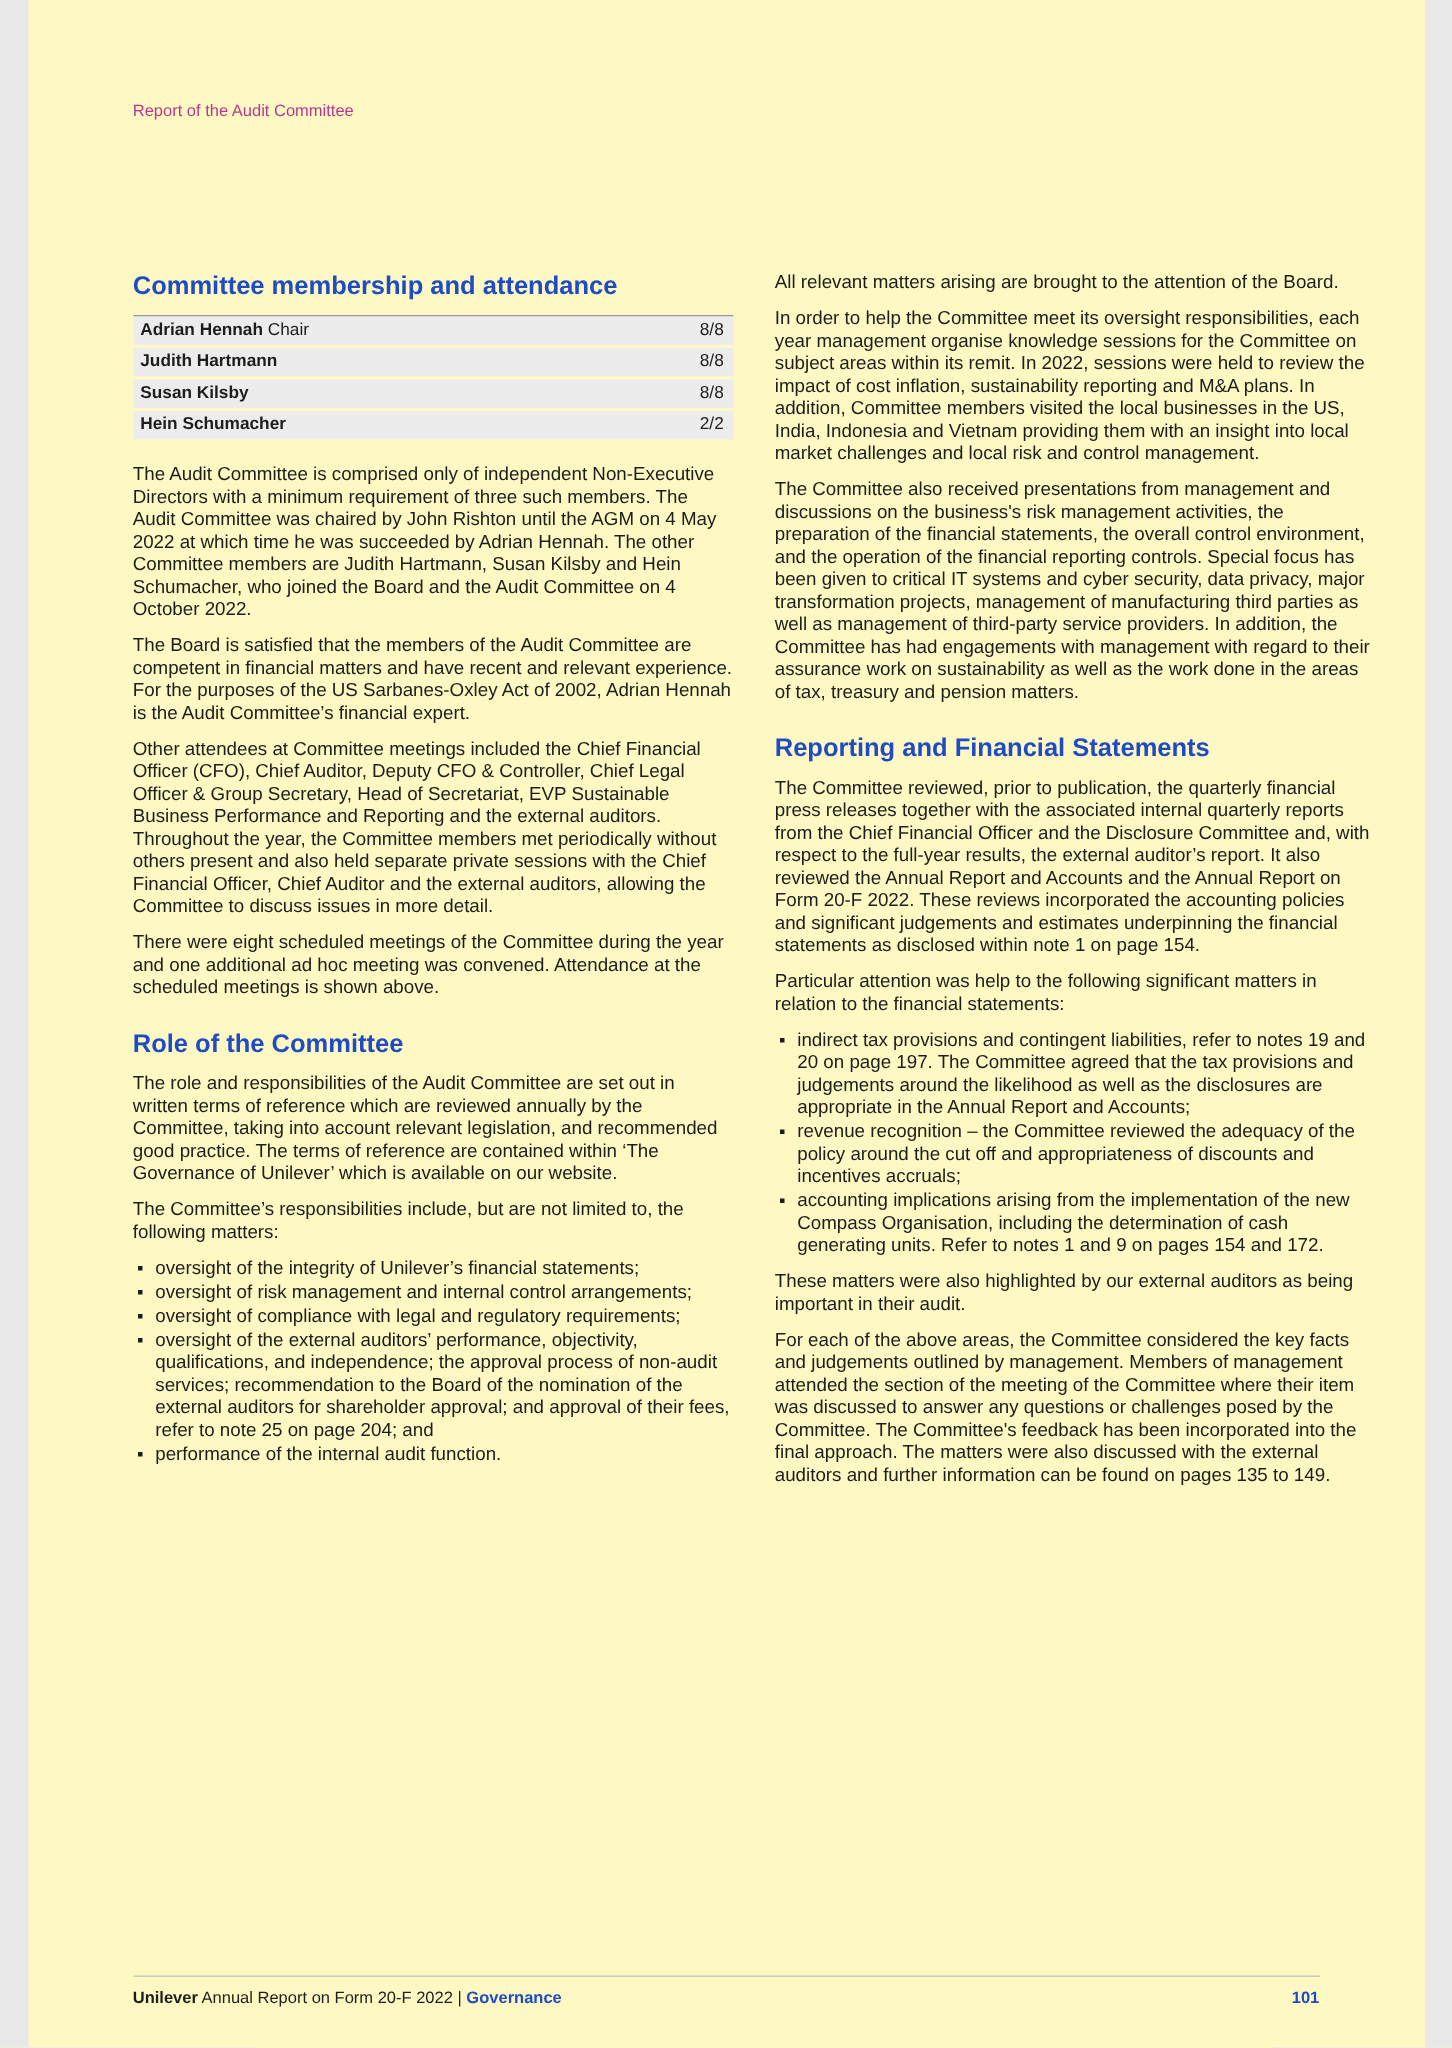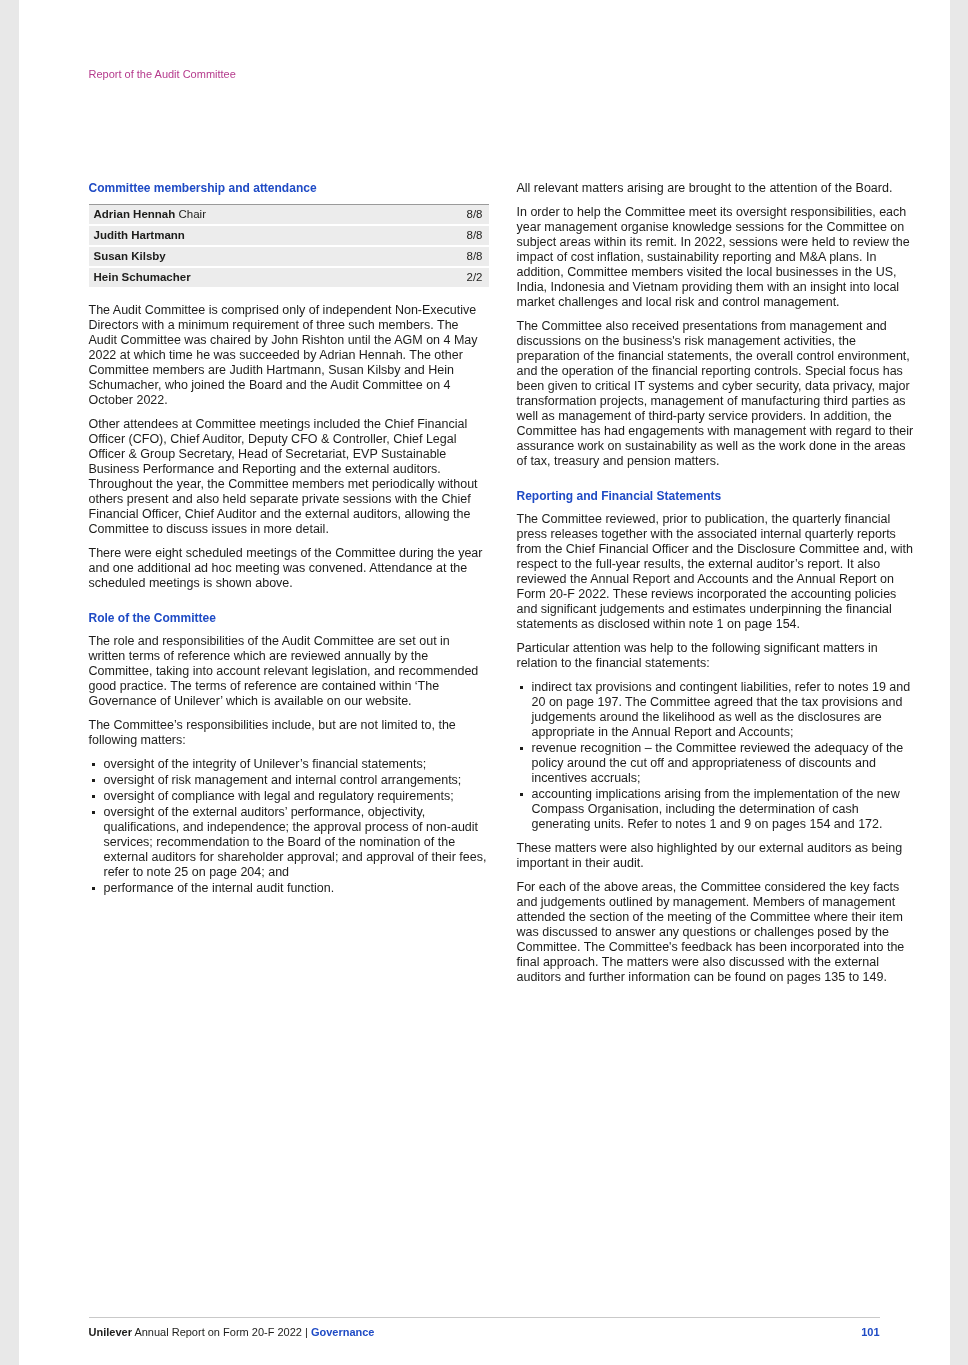--- a/index.html
+++ b/index.html
@@ -2,21 +2,21 @@
 <html style="--accent-blue: #1f4bc5; --header-magenta: #b53a8c; --table-row-bg: #ececec; --body-text: #1d1d1b;"><head>
 <meta charset="utf-8">
 <style>
   * { margin: 0; padding: 0; box-sizing: border-box; }
   html, body { background: #e8e8e8; }
   .page {
     position: relative;
     width: 931px;
     height: 1365px;
     margin: 0 auto;
-    background: #ffffff;
+    background: #fef9c3;
     font-family: "Liberation Sans", sans-serif;
     color: #1d1d1b;
     overflow: hidden;
     padding-left: 22px;
   }
   .running-header {
     position: absolute;
     top: 68px;
     left: 70px;
     font-size: 11px;
@@ -26,21 +26,21 @@
     position: absolute;
     top: 181px;
     left: 70px;
     display: flex;
     gap: 28px;
     align-items: flex-start;
   }
   .col { width: 400px; }
   h2.section-heading {
     color: var(--accent-blue, #1f4bc5);
-    font-size: 12px;
+    font-size: 17px;
     font-weight: bold;
     margin: 20px 0 9px 0;
   }
   .col > h2.section-heading:first-child { margin-top: 0; }
   p.para {
     font-size: 12.5px;
     line-height: 15px;
     margin: 0 0 9px 0;
   }
   
@@ -133,20 +133,21 @@
           <div class="name"><span>Susan Kilsby</span><span class="role"></span></div>
           <div class="val">8/8</div>
         </div>
         <div class="att-row">
           <div class="name"><span>Hein Schumacher</span><span class="role"></span></div>
           <div class="val">2/2</div>
         </div>
       </div>
 
       <p class="para">The Audit Committee is comprised only of independent Non-Executive Directors with a minimum requirement of three such members. The Audit Committee was chaired by John Rishton until the AGM on 4 May 2022 at which time he was succeeded by Adrian Hennah. The other Committee members are Judith Hartmann, Susan Kilsby and Hein Schumacher, who joined the Board and the Audit Committee on 4 October 2022.</p>
+      <p class="para">The Board is satisfied that the members of the Audit Committee are competent in financial matters and have recent and relevant experience. For the purposes of the US Sarbanes-Oxley Act of 2002, Adrian Hennah is the Audit Committee’s financial expert.</p>
       <p class="para">Other attendees at Committee meetings included the Chief Financial Officer (CFO), Chief Auditor, Deputy CFO &amp; Controller, Chief Legal Officer &amp; Group Secretary, Head of Secretariat, EVP Sustainable Business Performance and Reporting and the external auditors. Throughout the year, the Committee members met periodically without others present and also held separate private sessions with the Chief Financial Officer, Chief Auditor and the external auditors, allowing the Committee to discuss issues in more detail.</p>
       <p class="para">There were eight scheduled meetings of the Committee during the year and one additional ad hoc meeting was convened. Attendance at the scheduled meetings is shown above.</p>
 
       <h2 class="section-heading">Role of the Committee</h2>
 
       <p class="para">The role and responsibilities of the Audit Committee are set out in written terms of reference which are reviewed annually by the Committee, taking into account relevant legislation, and recommended good practice. The terms of reference are contained within ‘The Governance of Unilever’ which is available on our website.</p>
       <p class="para">The Committee’s responsibilities include, but are not limited to, the following matters:</p>
 
       <ul class="bullets">
         <li>oversight of the integrity of Unilever’s financial statements;</li>

